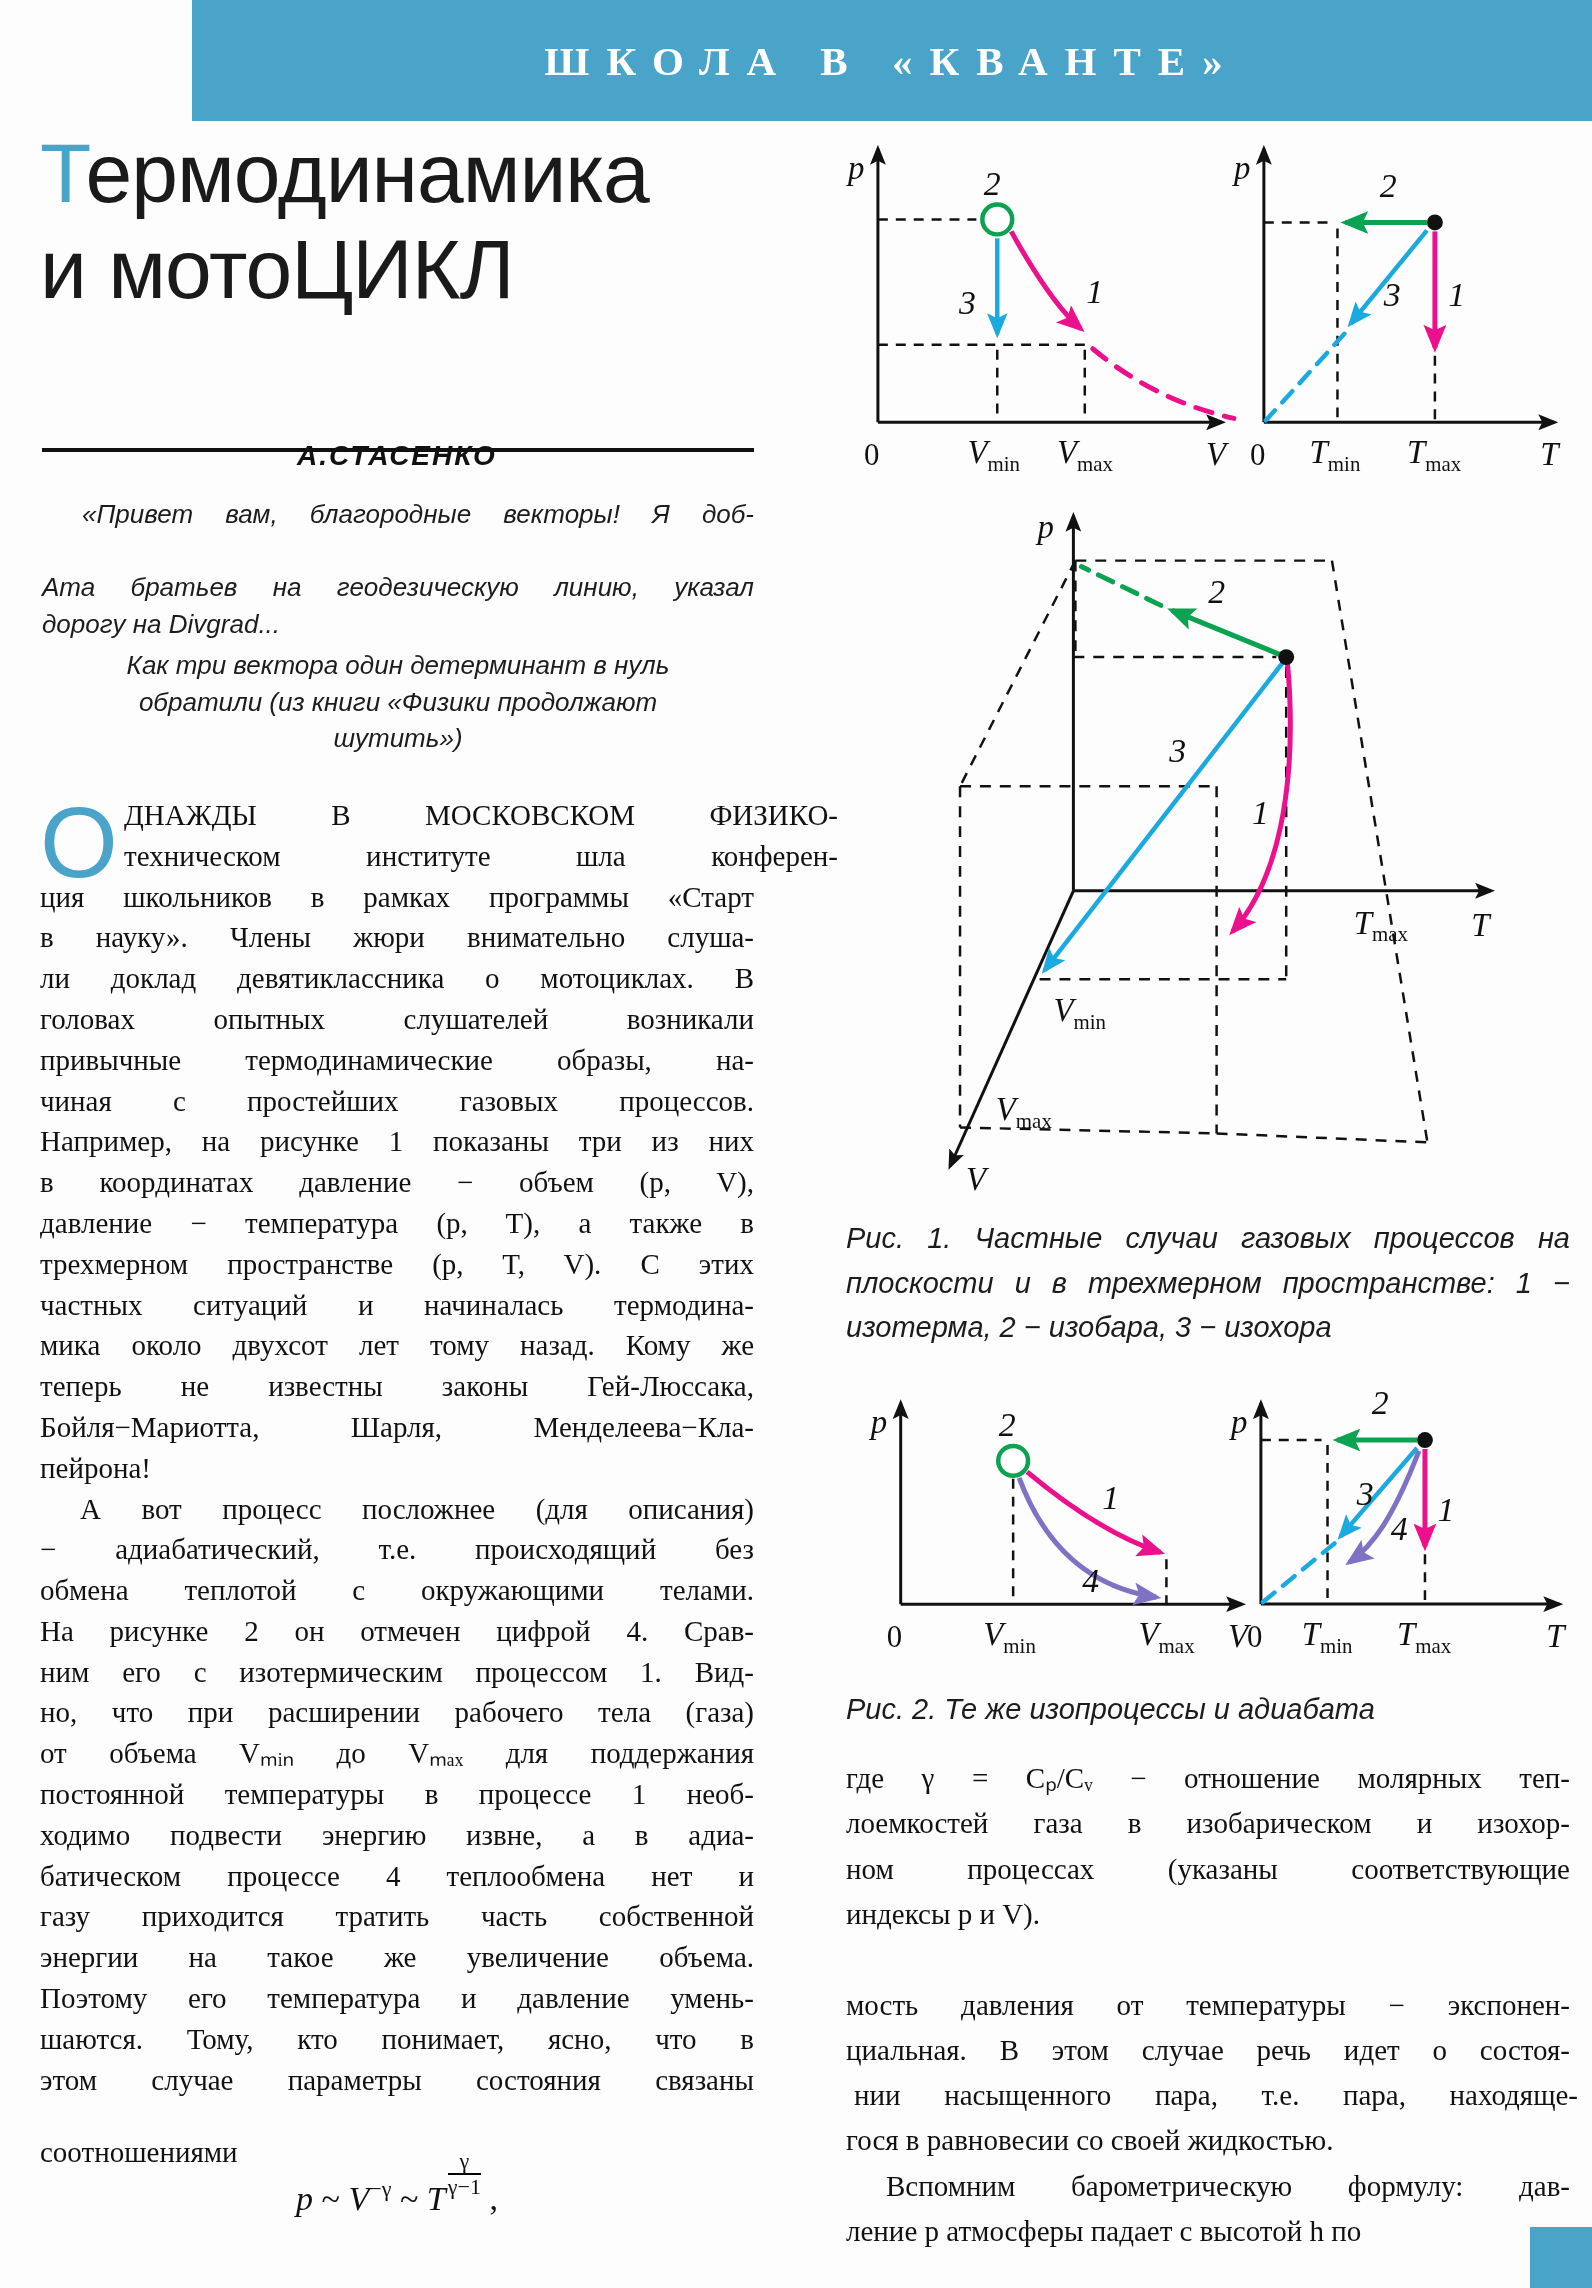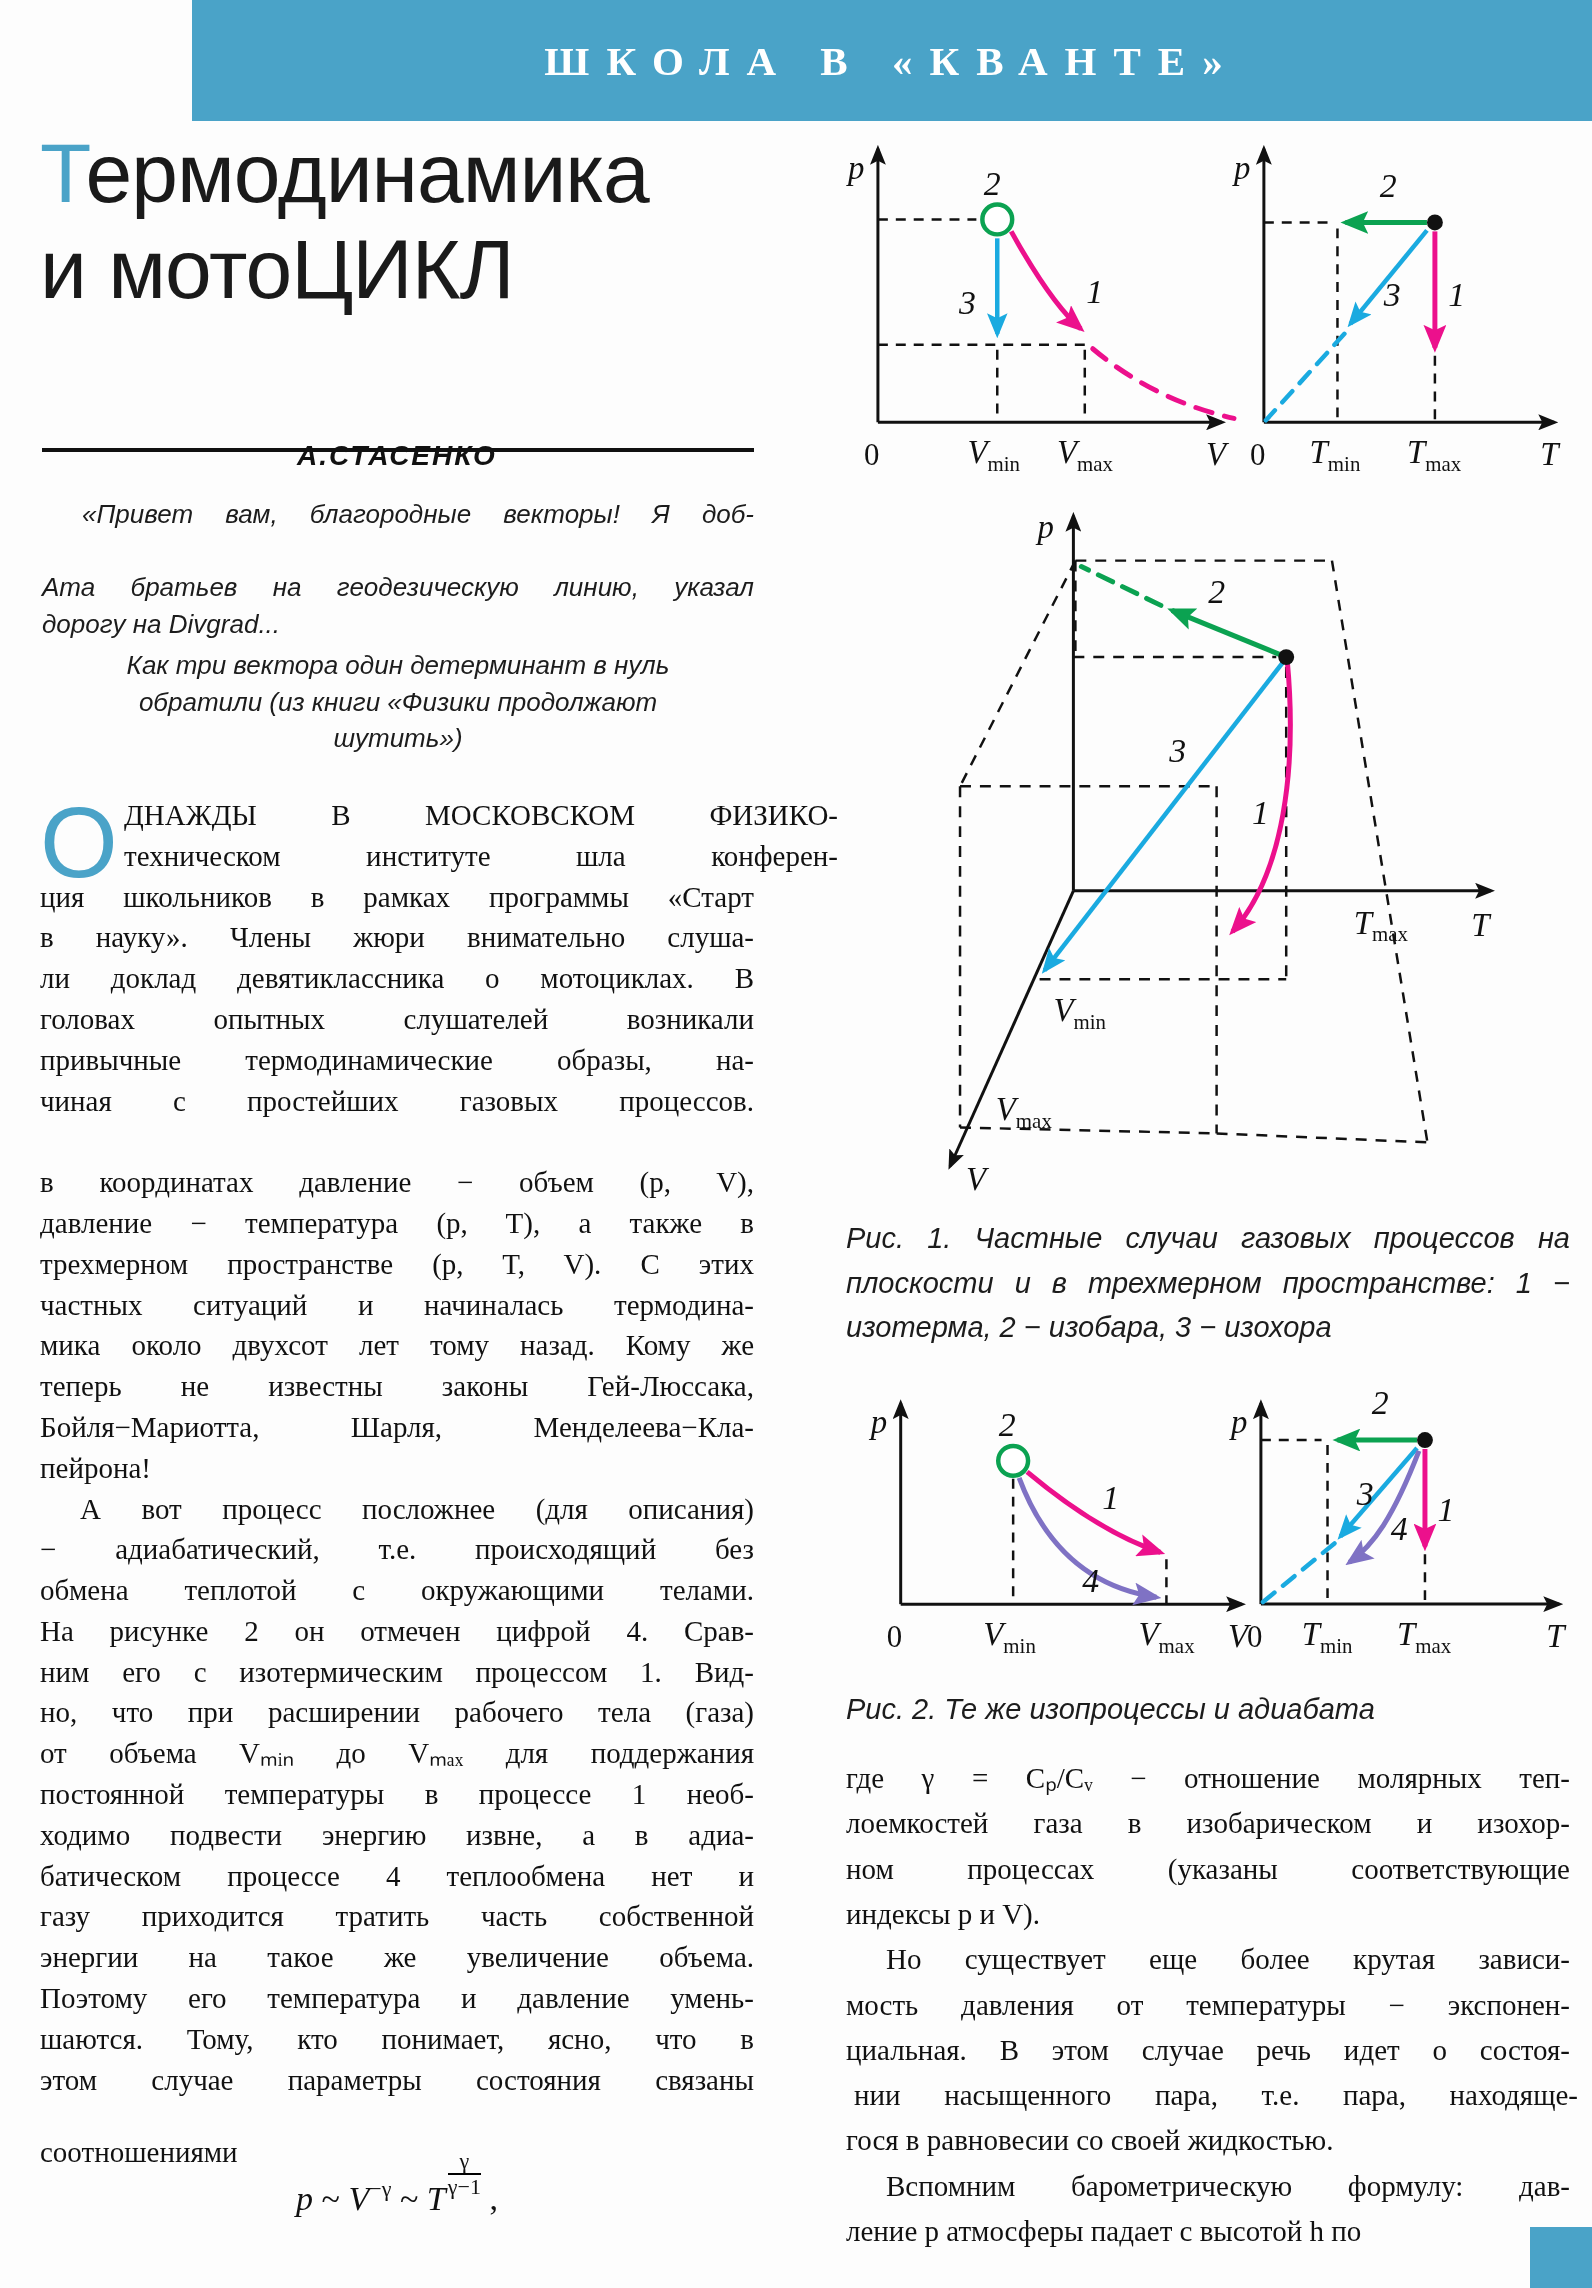--- a/index.html
+++ b/index.html
@@ -91,20 +91,21 @@
 
   <div class="abs" id="dropcap">О</div>
   <div class="abs bline bj shift" style="top:795px;">ДНАЖДЫ В МОСКОВСКОМ ФИЗИКО-</div>
   <div class="abs bline bj shift" style="top:836px;">техническом институте шла конферен-</div>
   <div class="abs bline bj" style="top:877px;">ция школьников в рамках программы «Старт</div>
   <div class="abs bline bj" style="top:917px;">в науку». Члены жюри внимательно слуша-</div>
   <div class="abs bline bj" style="top:958px;">ли доклад девятиклассника о мотоциклах. В</div>
   <div class="abs bline bj" style="top:999px;">головах опытных слушателей возникали</div>
   <div class="abs bline bj" style="top:1040px;">привычные термодинамические образы, на-</div>
   <div class="abs bline bj" style="top:1081px;">чиная с простейших газовых процессов.</div>
+  <div class="abs bline bj" style="top:1121px;">Например, на рисунке 1 показаны три из них</div>
   <div class="abs bline bj" style="top:1162px;">в координатах давление − объем (p, V),</div>
   <div class="abs bline bj" style="top:1203px;">давление − температура (p, T), а также в</div>
   <div class="abs bline bj" style="top:1244px;">трехмерном пространстве (p, T, V). С этих</div>
   <div class="abs bline bj" style="top:1285px;">частных ситуаций и начиналась термодина-</div>
   <div class="abs bline bj" style="top:1325px;">мика около двухсот лет тому назад. Кому же</div>
   <div class="abs bline bj" style="top:1366px;">теперь не известны законы Гей-Люссака,</div>
   <div class="abs bline bj" style="top:1407px;">Бойля−Мариотта, Шарля, Менделеева−Кла-</div>
   <div class="abs bline" style="top:1448px;">пейрона!</div>
   <div class="abs bline bj ind" style="top:1489px;">А вот процесс посложнее (для описания)</div>
   <div class="abs bline bj" style="top:1529px;">− адиабатический, т.е. происходящий без</div>
@@ -252,21 +253,20 @@
     <text x="1308" y="1653"><tspan class="axl">T</tspan><tspan class="sub" dy="8">min</tspan></text>
     <text x="1404" y="1653"><tspan class="axl">T</tspan><tspan class="sub" dy="8">max</tspan></text>
   </svg>
 
   <div class="abs cap" style="top:1687px;">Рис. 2. Те же изопроцессы и адиабата</div>
 
   <div class="abs rline bj" style="top:1756px;">где γ = Cₚ/Cᵥ − отношение молярных теп-</div>
   <div class="abs rline bj" style="top:1801px;">лоемкостей газа в изобарическом и изохор-</div>
   <div class="abs rline bj" style="top:1847px;">ном процессах (указаны соответствующие</div>
   <div class="abs rline" style="top:1892px;">индексы p и V).</div>
-  <div class="abs rline bj ind" style="top:1937px;">Но существует еще более крутая зависи-</div>
   <div class="abs rline bj" style="top:1983px;">мость давления от температуры − экспонен-</div>
   <div class="abs rline bj" style="top:2028px;">циальная. В этом случае речь идет о состоя-</div>
   <div class="abs rline bj" style="top:2073px;margin-left:8px;">нии насыщенного пара, т.е. пара, находяще-</div>
   <div class="abs rline" style="top:2118px;">гося в равновесии со своей жидкостью.</div>
   <div class="abs rline bj ind" style="top:2164px;">Вспомним барометрическую формулу: дав-</div>
   <div class="abs rline" style="top:2209px;">ление p атмосферы падает с высотой h по</div>
 
   <div class="abs" id="corner"></div>
 </div>
 

